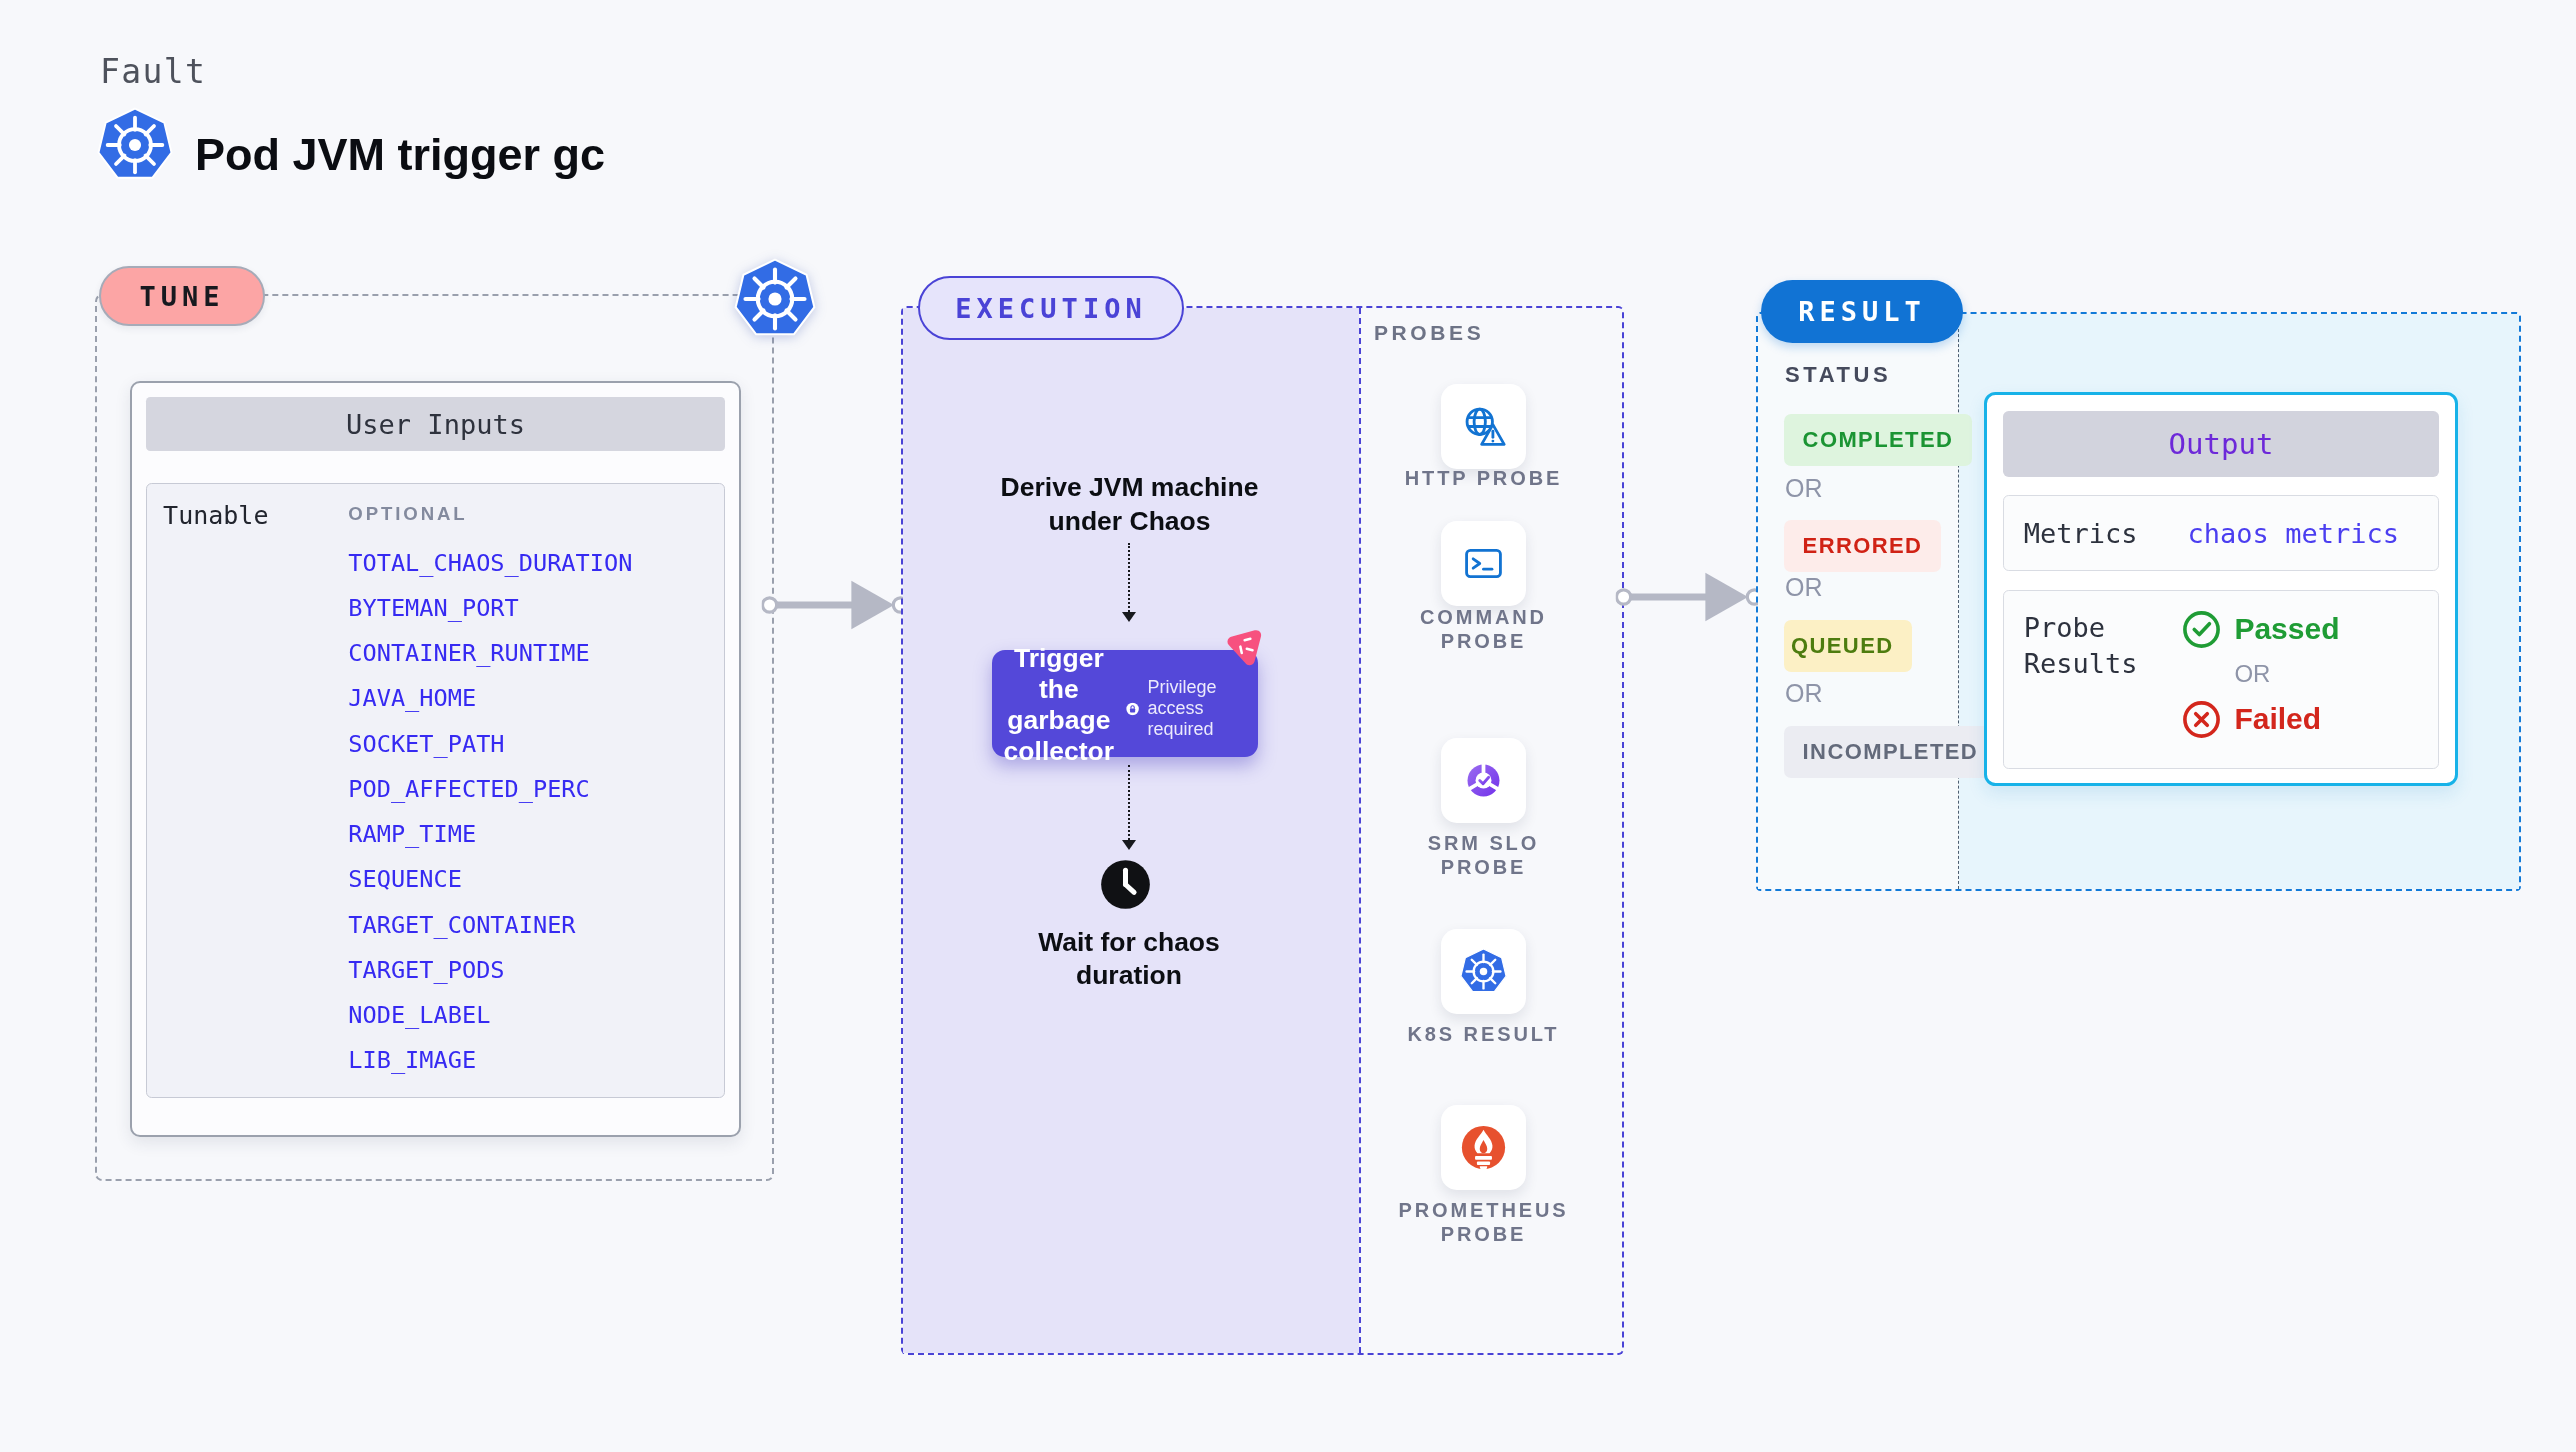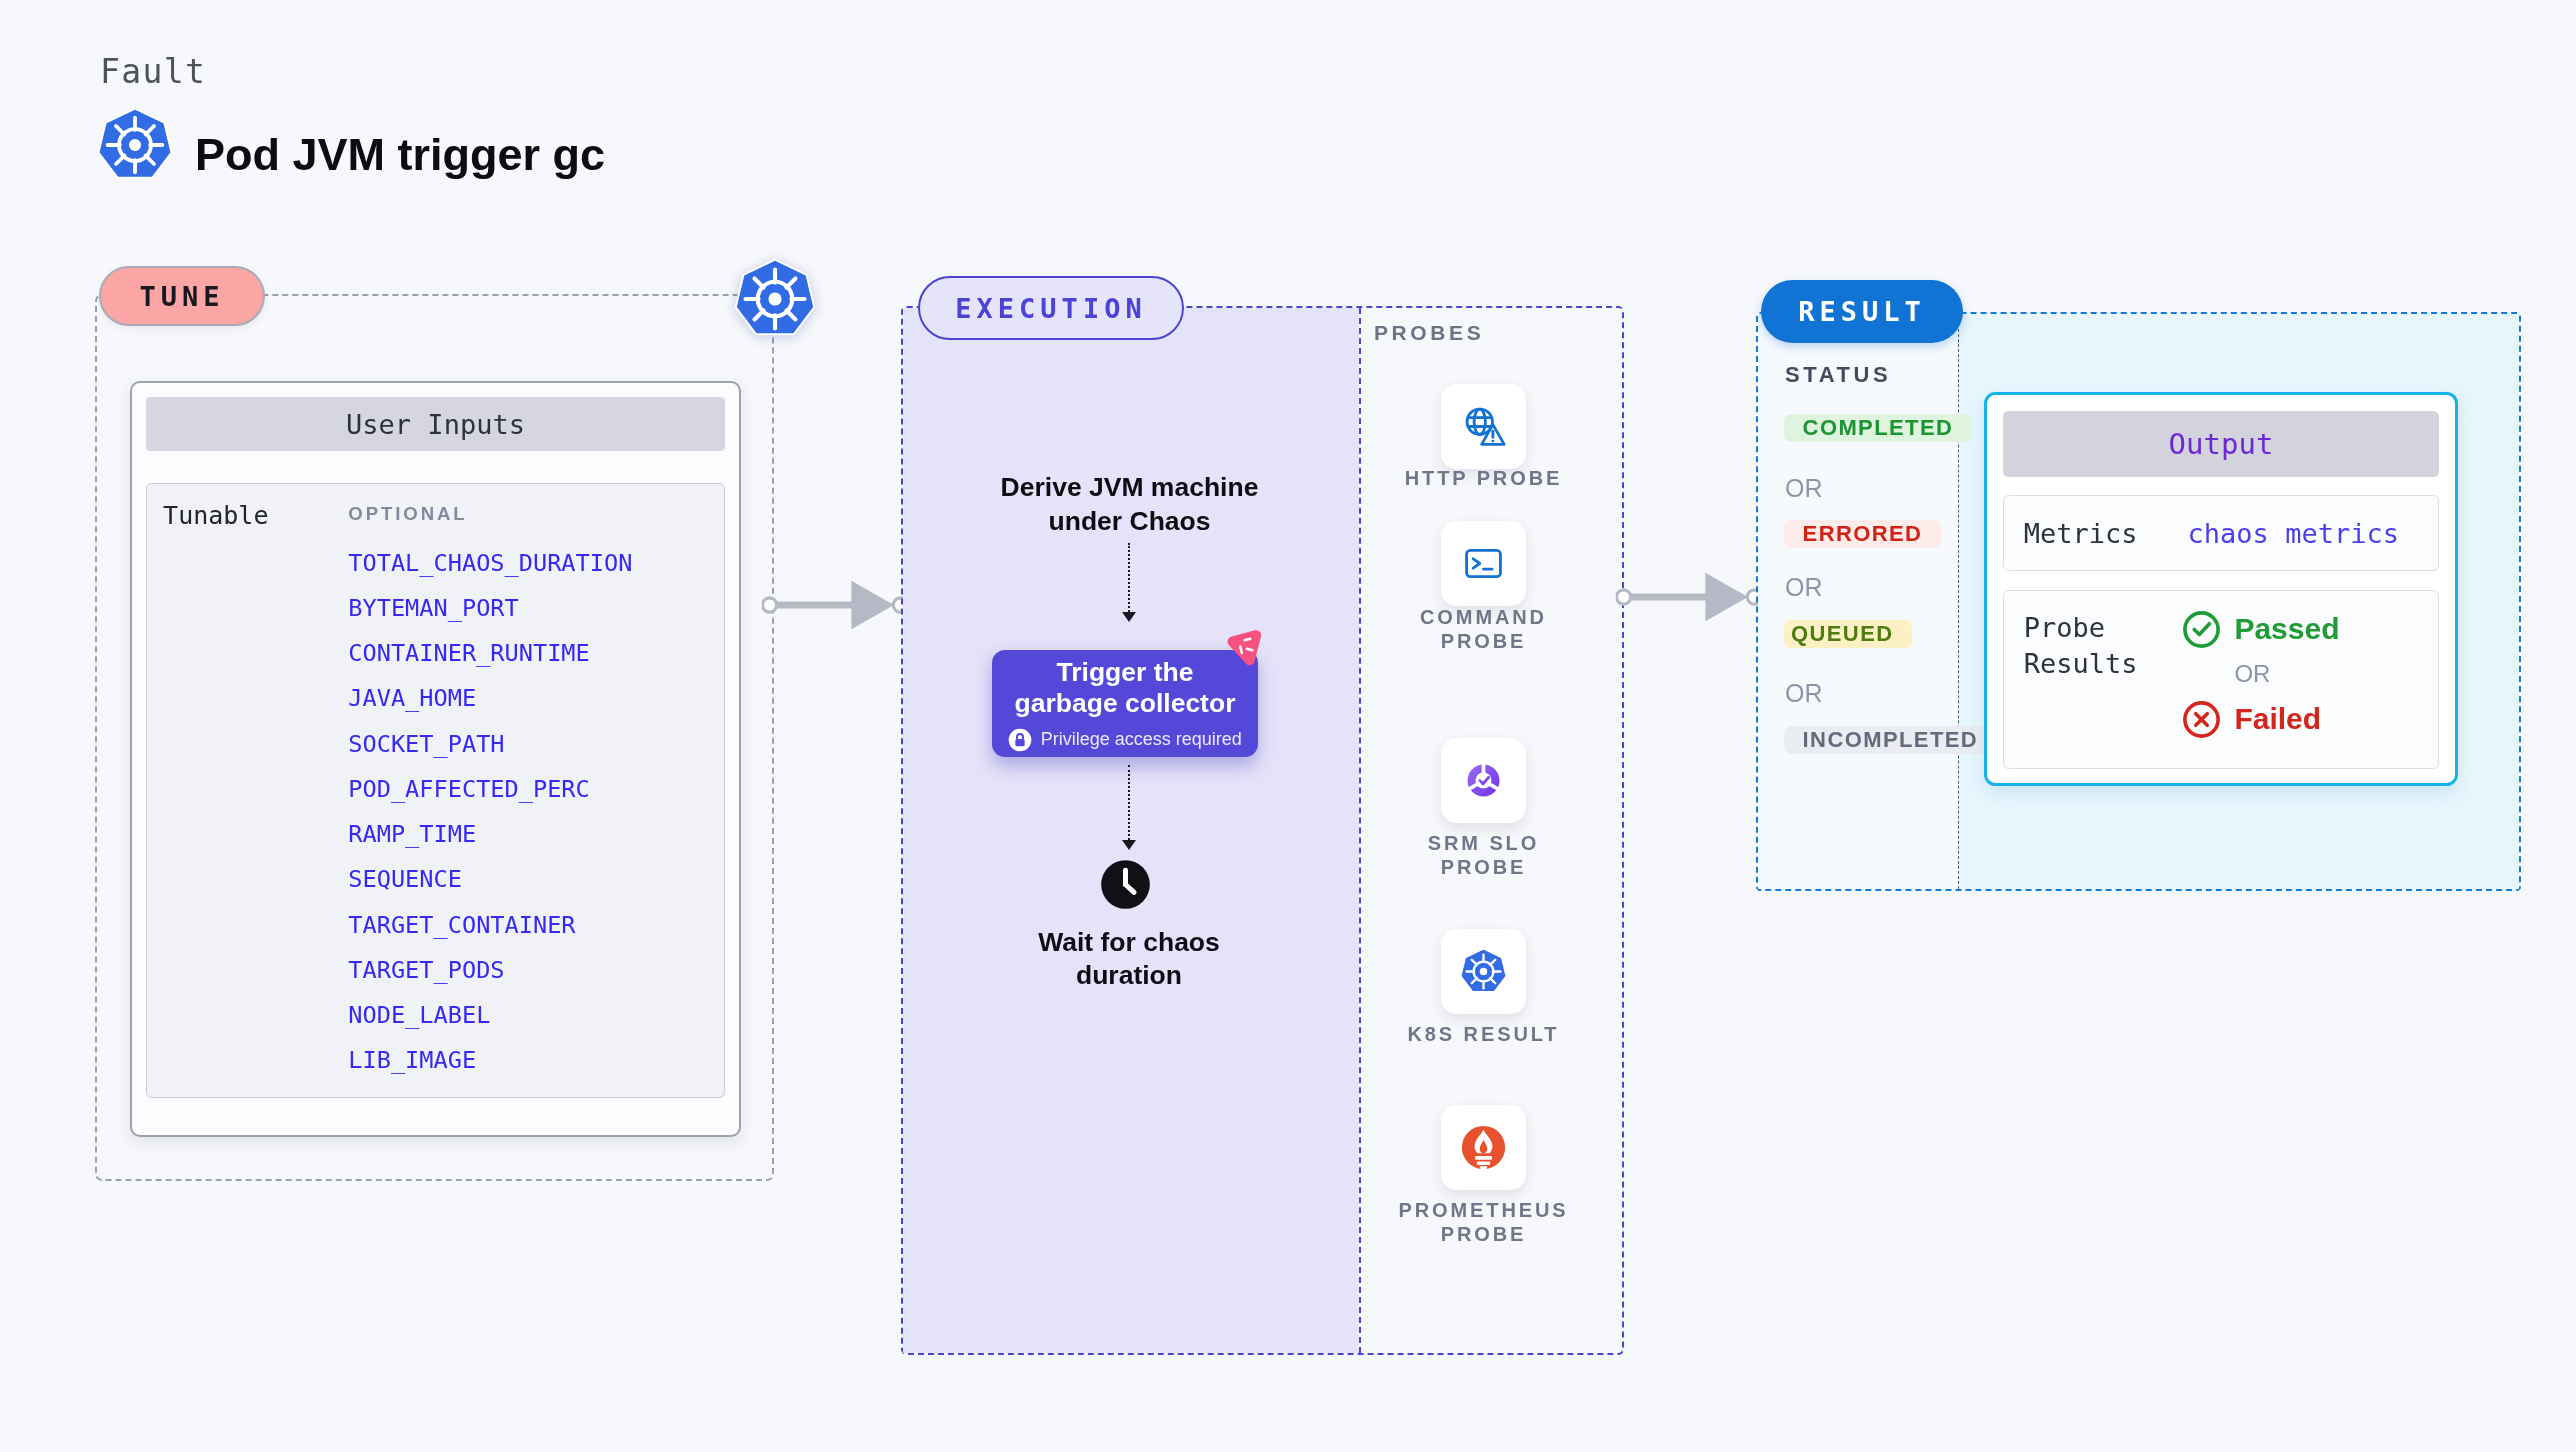--- a/index.html
+++ b/index.html
@@ -47,21 +47,21 @@
             border:2.1px dashed #4a43d6;border-radius:5.7px;display:flex;box-sizing:border-box;}
   .exec-lav{width:456px;height:100%;background:#e5e3f9;}
   .probes-col{flex:1;height:100%;border-left:2.1px dashed #4a43d6;}
   .derive-text{position:absolute;left:936px;top:470px;width:387px;text-align:center;
                font-size:26.5px;font-weight:700;color:#0c0e13;line-height:34px;}
   .dot-conn{position:absolute;width:0;border-left:2.9px dotted #17191e;}
   .dot-head{position:absolute;width:0;height:0;border-left:7.2px solid transparent;
             border-right:7.2px solid transparent;border-top:10px solid #17191e;}
   .trigger-btn{position:absolute;left:992px;top:650px;width:266px;height:107px;background:#5448d9;
                border-radius:13px;box-shadow:0 8.6px 18.6px rgba(62,52,190,.35);
-               display:flex;flex-direction:column;align-items:center;justify-content:center;box-sizing:border-box;padding-top:2px;}
+               display:flex;flex-direction:row;align-items:center;justify-content:center;box-sizing:border-box;padding-top:2px;}
   .trigger-title{width:236px;text-align:center;font-size:26.5px;font-weight:700;color:#ffffff;line-height:31px;}
   .priv-row{display:flex;align-items:center;gap:8.6px;margin-top:8.6px;}
   .priv-text{font-size:18px;color:#eceafc;}
   .pink-badge{position:absolute;left:1221px;top:628px;width:43px;height:43px;}
   .clock-icon{position:absolute;left:1099px;top:858px;width:53px;height:53px;}
   .wait-text{position:absolute;left:1000px;top:926px;width:258px;text-align:center;
              font-size:26.5px;font-weight:700;color:#0c0e13;line-height:33px;}
   .probes-label{position:absolute;left:1374px;top:321px;font-size:21px;font-weight:700;
                 letter-spacing:3.6px;color:#6d7386;}
   .probe-tile{position:absolute;left:1441px;width:85px;height:85px;background:#ffffff;border-radius:15.8px;
@@ -70,21 +70,21 @@
   .probe-label{position:absolute;left:1383px;width:201px;text-align:center;font-size:20px;font-weight:700;
                letter-spacing:2.9px;color:#70758a;line-height:24px;}
 
   
   .result-box{position:absolute;left:1756px;top:312px;width:765px;height:579px;
               border:2.9px dashed #127ad8;border-radius:4.3px;display:flex;box-sizing:border-box;}
   .status-col{width:201px;height:100%;background:#f7fafc;border-right:1.4px dashed #4e5e70;box-sizing:border-box;}
   .result-blue{flex:1;height:100%;background:#e7f5fc;}
   .status-label{position:absolute;left:1785px;top:362px;font-size:22px;font-weight:700;
                 letter-spacing:3.6px;color:#454a5c;}
-  .badge{position:absolute;left:1784px;height:28px;display:inline-flex;align-items:center;
+  .badge{position:absolute;left:1784px;height:52px;display:inline-flex;align-items:center;
          padding:0 18.6px;border-radius:7.2px;font-size:22px;font-weight:700;letter-spacing:1.4px;}
   .badge-success{background:#def4de;color:#1b9433;}
   .badge-error{background:#fdecea;color:#d02215;}
   .badge-queued{background:#fcf0c5;color:#4d7c0f;padding-left:7px;}
   .badge-muted{background:#ebecf2;color:#636a7b;}
   .or{position:absolute;left:1785px;font-size:25px;color:#8e94a8;}
 
   .output-card{position:absolute;left:1984px;top:392px;width:474px;height:394px;background:#ffffff;
                border:3.6px solid #17b2e8;border-radius:11.5px;box-sizing:border-box;padding:15.8px;
                box-shadow:0 7.2px 17px rgba(23,130,200,.12);}

